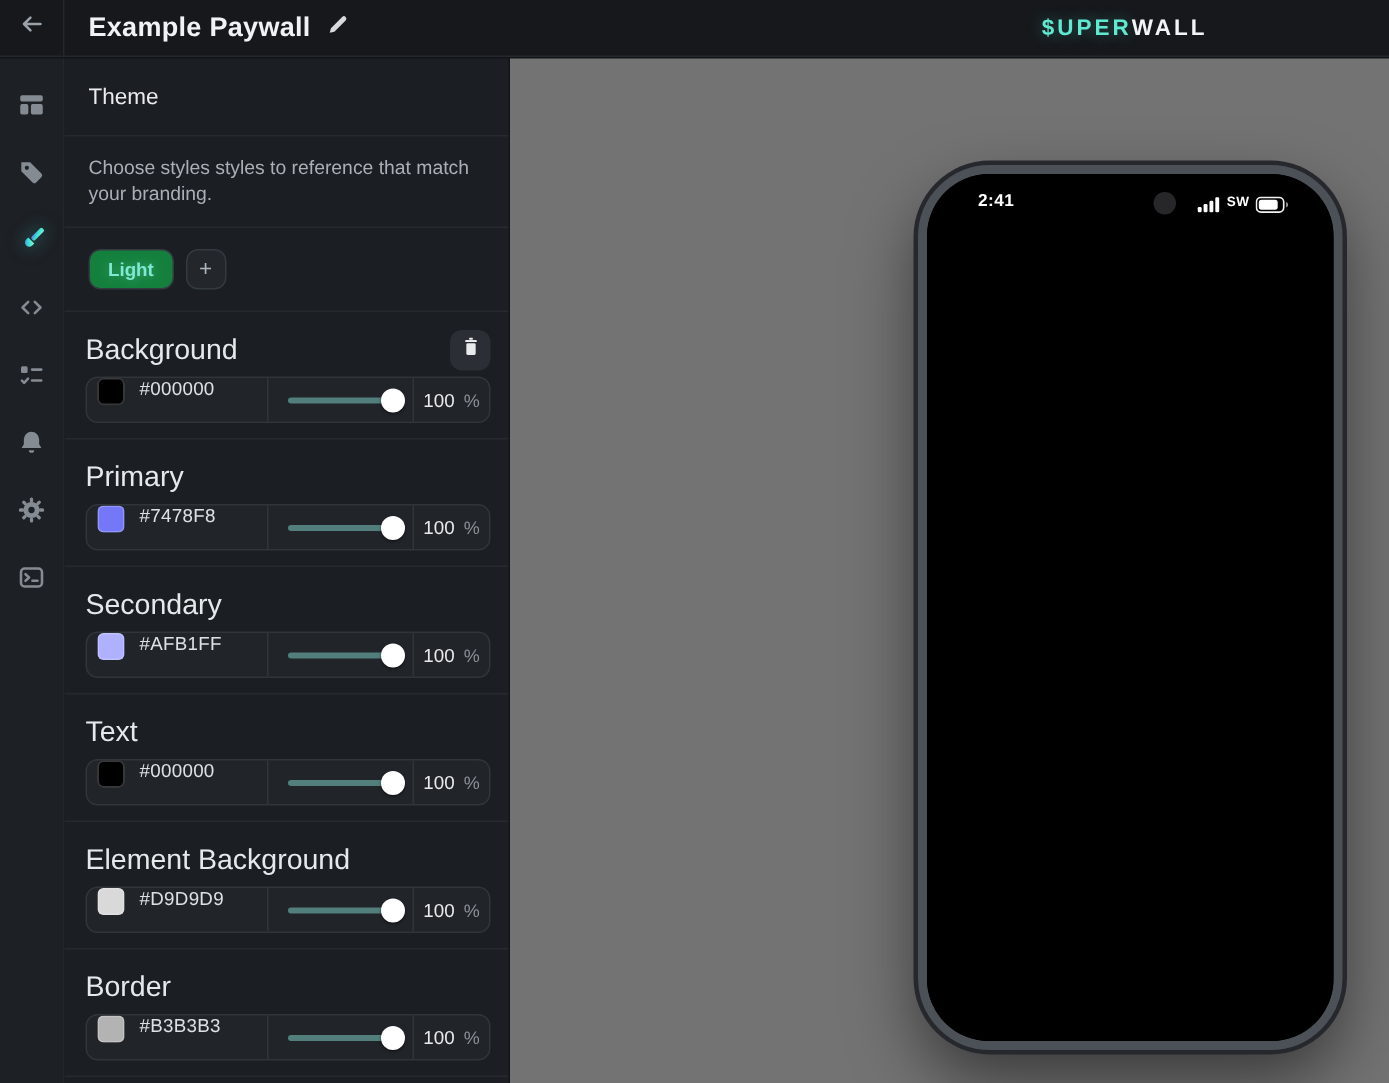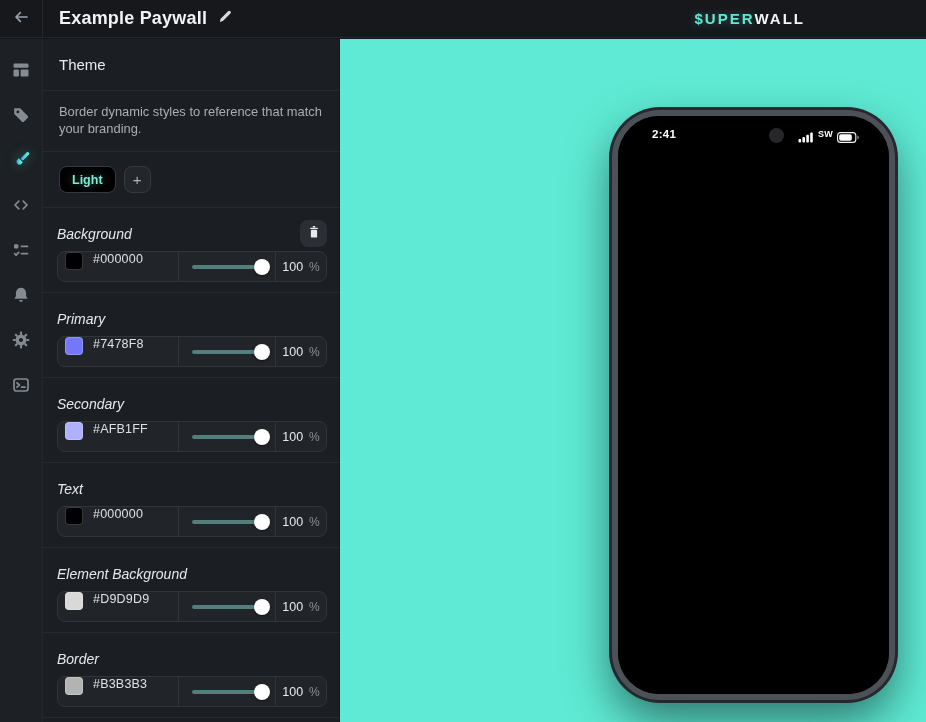--- a/index.html
+++ b/index.html
@@ -35,52 +35,52 @@
   .panel { position:absolute; top:39px; left:43px; width:296px; bottom:0;
     background:#1b1e23; overflow:hidden; }
   .sec { border-bottom:1px solid #262a2f; }
   .sec-title { height:52px; display:flex; align-items:center; padding:0 16px;
     color:#e9ebee; font-size:15px; font-weight:500; }
   .sec-desc { padding:12px 16px 14px 16px; color:#a9afb6; font-size:12.9px; line-height:17px; }
   .sec-interface { height:56px; display:flex; align-items:center; padding:0 12px 0 16px; }
   .iface-text { flex:1; }
   .iface-label { color:#eef0f2; font-size:15px; font-weight:600; line-height:18px; }
   .iface-sub { color:#868d94; font-size:11.8px; line-height:15px; }
-  .pill-btn { height:27px; padding:0 12px; background:#000000; border:1px solid #343a41;
+  .pill-btn { height:27px; padding:0 12px; background:#15803d; border:1px solid #343a41;
     border-radius:8px; color:#7fe9d3; font-size:12.5px; font-weight:600; display:flex;
     align-items:center; cursor:pointer; text-shadow:0 0 8px rgba(127,233,211,.45); }
   .sq-btn { width:27px; height:27px; margin-left:8px; background:#23272c; border:1px solid #343a41;
     border-radius:8px; color:#aeb4bb; font-size:15px; display:flex; align-items:center;
     justify-content:center; cursor:pointer; }
 
   .color-sec { height:85px; padding:12px 12px 0 14px; }
   .color-head { height:27px; display:flex; align-items:center; justify-content:space-between;
     margin-bottom:4px; }
-  .color-label { color:#e6e9ec; font-size:14px;font-style:italic; }
+  .color-label { color:#e6e9ec; font-size:19px; }
   .trash-btn { width:27px; height:27px; border-radius:8px; background:#2b2f35; display:flex;
     align-items:center; justify-content:center; cursor:pointer; }
   .color-row { height:31px; display:flex; border:1px solid #30353b; border-radius:8px;
     background:#212429; overflow:hidden; }
   .cell-color { flex:0 0 121px; display:flex; align-items:flex-start; gap:10px; padding-left:7px;
     border-right:1px solid #30353b; cursor:text; }
   .swatch { width:18px; height:18px; border-radius:4px; border:1px solid rgba(255,255,255,.22);
     flex:0 0 auto; cursor:pointer; }
   .hexval { color:#dde0e4; font-size:12.5px; letter-spacing:.2px; }
   .cell-slider { flex:1; display:flex; align-items:center; padding:0 13px;
     border-right:1px solid #30353b; position:relative; cursor:pointer; }
   .track { height:4px; flex:1; background:#527e7c; border-radius:2px; position:relative; }
   .thumb { position:absolute; right:-8px; top:50%; transform:translateY(-50%);
     width:16px; height:16px; background:#ffffff; border-radius:50%;
     box-shadow:0 1px 2px rgba(0,0,0,.5); }
   .cell-pct { flex:0 0 50px; display:flex; align-items:center; justify-content:center; gap:6px; }
   .pctval { color:#e7e9eb; font-size:12.5px; }
   .pctsign { color:#8a9097; font-size:12px; }
 
   
-  .canvas { position:absolute; top:39px; left:340px; right:0; bottom:0; background:#5eead4; }
+  .canvas { position:absolute; top:39px; left:340px; right:0; bottom:0; background:#737373; }
   .phone { position:absolute; left:272px; top:71px; width:283px; height:590px;
     background:#000; border:6px solid #4c5158; border-radius:48px;
     box-shadow:0 0 0 3px #26282d, 0 20px 45px rgba(0,0,0,.5); }
   .screen { position:absolute; inset:0; border-radius:41px; background:#000; overflow:hidden; }
   .statusbar { position:absolute; top:11px; left:0; right:0; height:18px; }
   .sb-time { position:absolute; left:34px; top:1px; color:#fff; font-size:11.5px; font-weight:700;
     letter-spacing:.3px; }
   .camera-dot { position:absolute; left:151px; top:1px; width:15px; height:15px;
     border-radius:50%; background:#27272a; }
   .sb-right { position:absolute; right:30px; top:2px; display:flex; align-items:flex-start; gap:4px; }
@@ -197,21 +197,21 @@
         <path class="ic-stroke" d="M9.6 11.2h3.4"></path>
       </svg>
     </span>
   </div>
 </div>
 
 <div class="panel">
 
   <div class="sec sec-title">Theme</div>
 
-  <div class="sec sec-desc">Border dynamic styles to reference that match your branding.</div>
+  <div class="sec sec-desc">Choose styles styles to reference that match your branding.</div>
 
   <div class="sec sec-interface">
     <div class="pill-btn">Light</div>
     <div class="sq-btn">+</div>
   </div>
 
   <div class="sec color-sec">
     <div class="color-head">
       <span class="color-label">Background</span>
       <span class="trash-btn">

